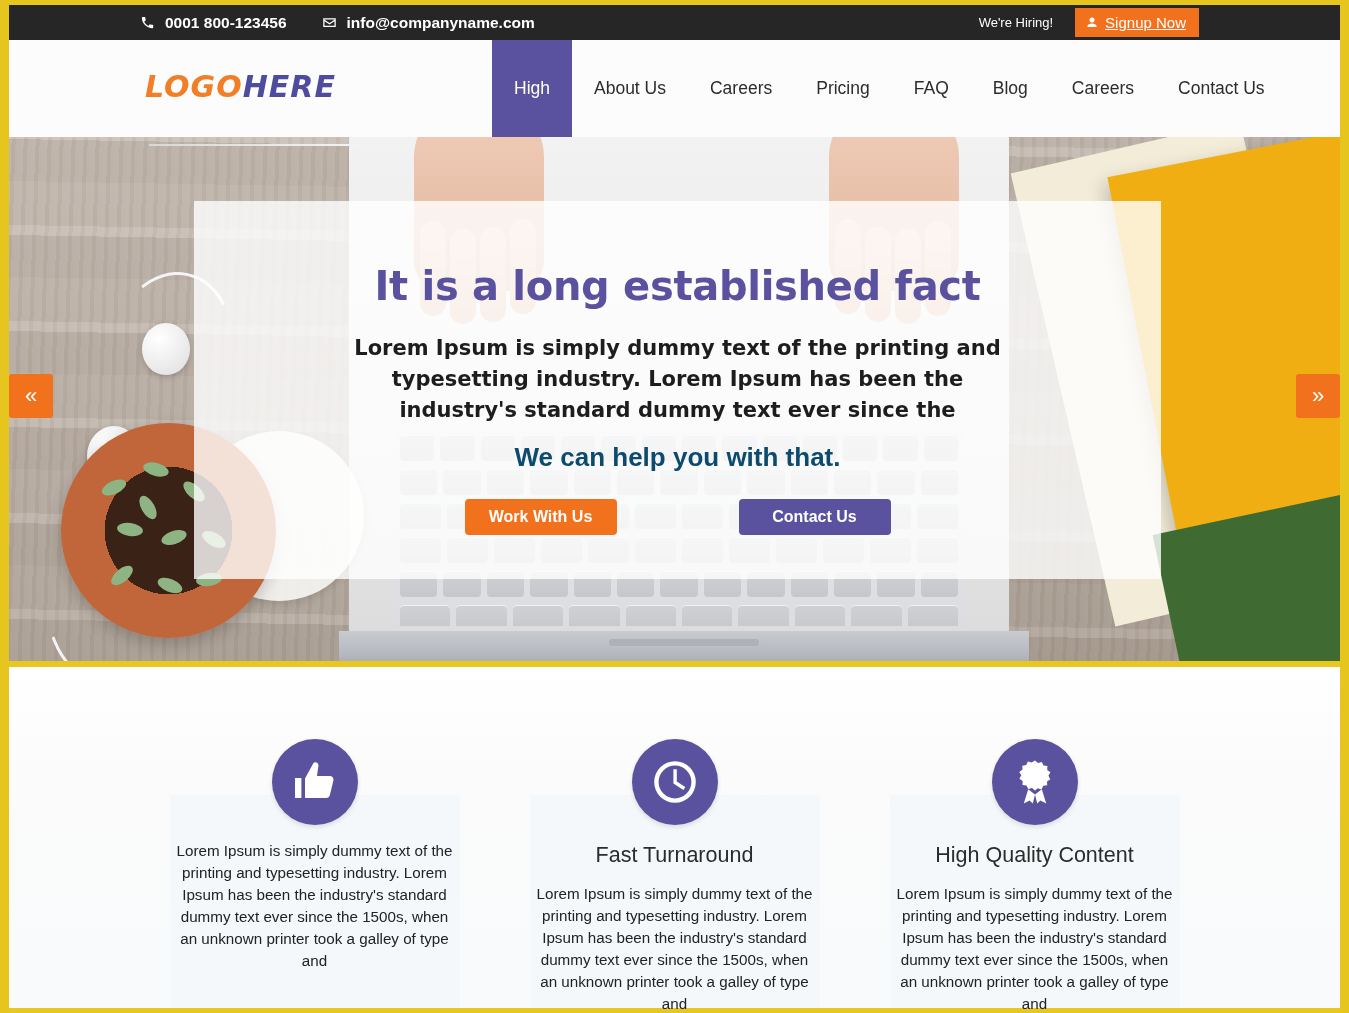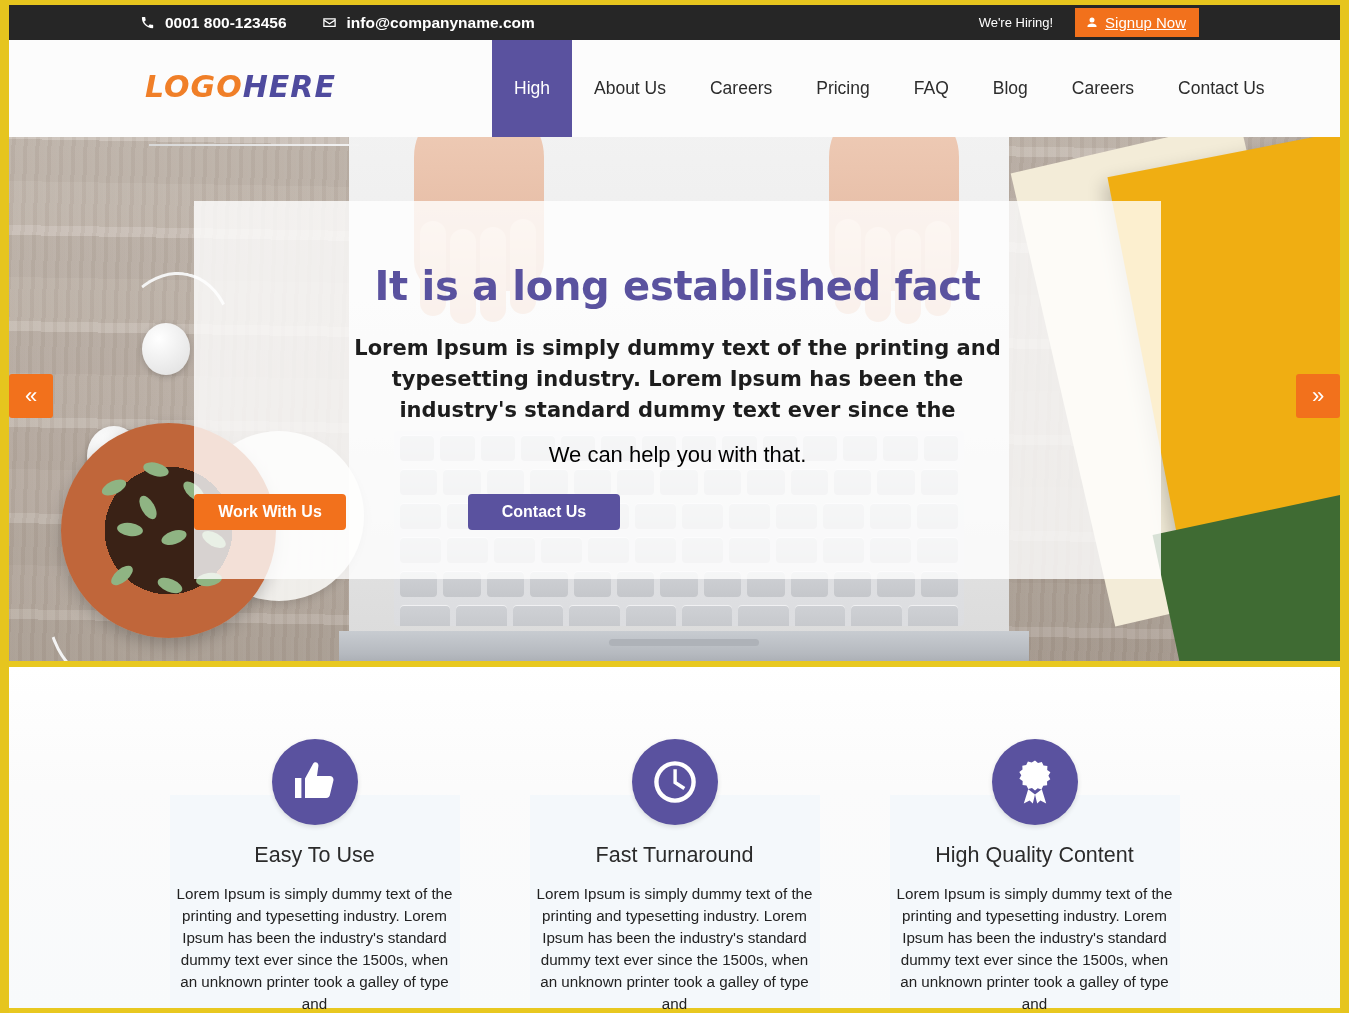--- a/index.html
+++ b/index.html
@@ -222,25 +222,25 @@
     letter-spacing: -0.3px;
   }
   .hero-p {
     margin: 24px auto 0; width: 660px;
     font-size: 21px; font-weight: bold; line-height: 31px;
     color: #1d1d1d;
     font-family: "DejaVu Sans", sans-serif;
   }
   .hero-sub {
     margin-top: 16px;
-    font-size: 22px; font-weight: normal; color: #000000;
+    font-size: 26px; font-weight: bold; color: #0c4a6e;
     font-family: "Liberation Sans", sans-serif;
   }
   .hero-btns {
-    margin-top: 26px; display: flex; justify-content: flex-start; gap: 122px;
+    margin-top: 26px; display: flex; justify-content: center; gap: 122px;
   }
   .btn {
     border: none; cursor: pointer; color: #fff;
     font-size: 16px; font-weight: bold;
     width: 152px; height: 36px; border-radius: 4px;
     font-family: "Liberation Sans", sans-serif;
   }
   .btn-orange { background: #f2711c; }
   .btn-purple { background: #5a529f; }
 
@@ -449,21 +449,20 @@
   <div class="features">
     <div class="feature-row">
 
       <div class="feature-card">
         <div class="card-box"></div>
         <div class="feature-icon">
           <svg viewBox="0 0 24 24">
               <path d="M2 10h3.2v10H2V10zm5 0.2l4.1-7.4c.4-.7 1.4-.9 2-.4.5.4.7 1 .6 1.6L13 9h6.4c1.2 0 2.1 1.1 1.8 2.3l-1.7 7A2 2 0 0 1 17.6 20H7V10.2z"></path>
             </svg>
         </div>
-        <div class="feature-title">Easy To Use</div>
         <div class="feature-text">Lorem Ipsum is simply dummy text of the printing and typesetting industry. Lorem Ipsum has been the industry's standard dummy text ever since the 1500s, when an unknown printer took a galley of type and</div>
       </div>
 
       <div class="feature-card">
         <div class="card-box"></div>
         <div class="feature-icon">
           <svg viewBox="0 0 24 24">
               <path d="M12 1.6A10.4 10.4 0 1 0 22.4 12 10.41 10.41 0 0 0 12 1.6zm0 18.6A8.2 8.2 0 1 1 20.2 12 8.21 8.21 0 0 1 12 20.2z"></path>
               <path d="M12.9 5.6h-1.7v7.1l5 3.3.95-1.5-4.25-2.7V5.6z"></path>
             </svg>

